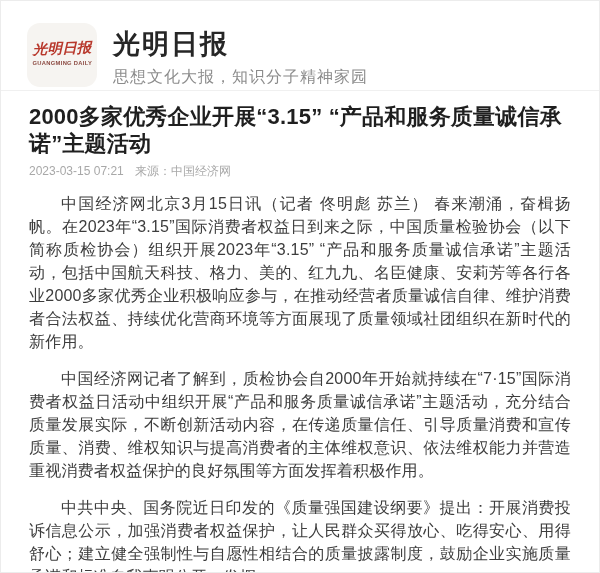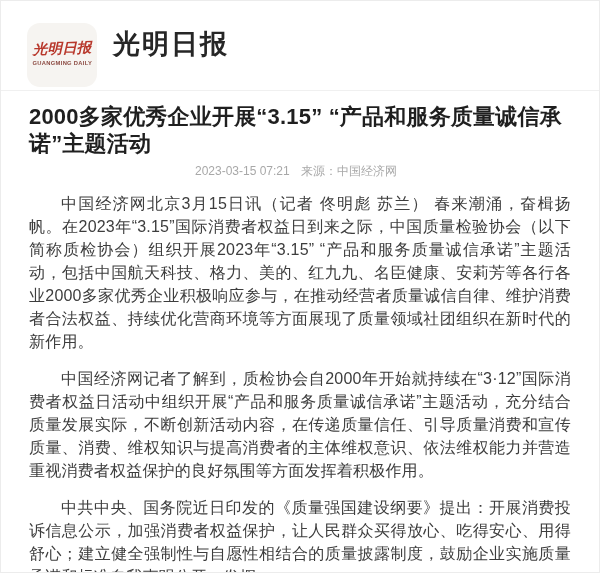--- a/index.html
+++ b/index.html
@@ -36,51 +36,52 @@
     font-size:27px;line-height:30px;font-weight:bold;color:#262626;
     letter-spacing:2px;
   }
   .paper-slogan{font-size:16px;line-height:18px;margin-top:9px;letter-spacing:1px;}
   
   .article{padding:10px 28px 0 28px;}
   .headline{
     font-size:22px;line-height:27px;font-weight:bold;color:#1f1f1f;
     letter-spacing:.2px;margin:2px 0 0 0;
   }
-  .meta{margin-top:7px;font-size:12px;line-height:14px;text-align:center;}
+  .meta{margin-top:7px;font-size:12px;line-height:14px;}
   .meta span{margin-right:8px;}
   .body-text p{
     margin:14px 0 0 0;font-size:16px;line-height:23px;
     text-align:justify;text-indent:2em;letter-spacing:.2px;
   }
 </style>
 </head>
 <body>
 
 <div class="page">
 
   <div class="masthead">
     <div class="logo">
       <div class="logo-calligraphy" style="color:#b8372b">光明日报</div>
       <div class="logo-subtext" style="color:#8c4a42">GUANGMING DAILY</div>
     </div>
     <div class="mast-text">
       <div class="paper-title">光明日报</div>
+      <div class="paper-slogan" style="color:#8c8c8c">思想文化大报，知识分子精神家园</div>
     </div>
   </div>
 
   <div class="article">
     <h1 class="headline">2000多家优秀企业开展“3.15” “产品和服务质量诚信承诺”主题活动</h1>
 
     <div class="meta" style="color:#a8a8a8">
       <span>2023-03-15 07:21</span>
       <span>来源：中国经济网</span>
     </div>
 
     <div class="body-text">
       <p>中国经济网北京3月15日讯（记者 佟明彪 苏兰） 春来潮涌，奋楫扬帆。在2023年“3.15”国际消费者权益日到来之际，中国质量检验协会（以下简称质检协会）组织开展2023年“3.15” “产品和服务质量诚信承诺”主题活动，包括中国航天科技、格力、美的、红九九、名臣健康、安莉芳等各行各业2000多家优秀企业积极响应参与，在推动经营者质量诚信自律、维护消费者合法权益、持续优化营商环境等方面展现了质量领域社团组织在新时代的新作用。</p>
-      <p>中国经济网记者了解到，质检协会自2000年开始就持续在“3·12”国际消费者权益日活动中组织开展“产品和服务质量诚信承诺”主题活动，充分结合质量发展实际，不断创新活动内容，在传递质量信任、引导质量消费和宣传质量、消费、维权知识与提高消费者的主体维权意识、依法维权能力并营造重视消费者权益保护的良好氛围等方面发挥着积极作用。</p>
+      <p>中国经济网记者了解到，质检协会自2000年开始就持续在“7·15”国际消费者权益日活动中组织开展“产品和服务质量诚信承诺”主题活动，充分结合质量发展实际，不断创新活动内容，在传递质量信任、引导质量消费和宣传质量、消费、维权知识与提高消费者的主体维权意识、依法维权能力并营造重视消费者权益保护的良好氛围等方面发挥着积极作用。</p>
       <p>中共中央、国务院近日印发的《质量强国建设纲要》提出：开展消费投诉信息公示，加强消费者权益保护，让人民群众买得放心、吃得安心、用得舒心；建立健全强制性与自愿性相结合的质量披露制度，鼓励企业实施质量承诺和标准自我声明公开；发挥</p>
 
     </div>
   </div>
 
 </div>
 
 </body></html>

